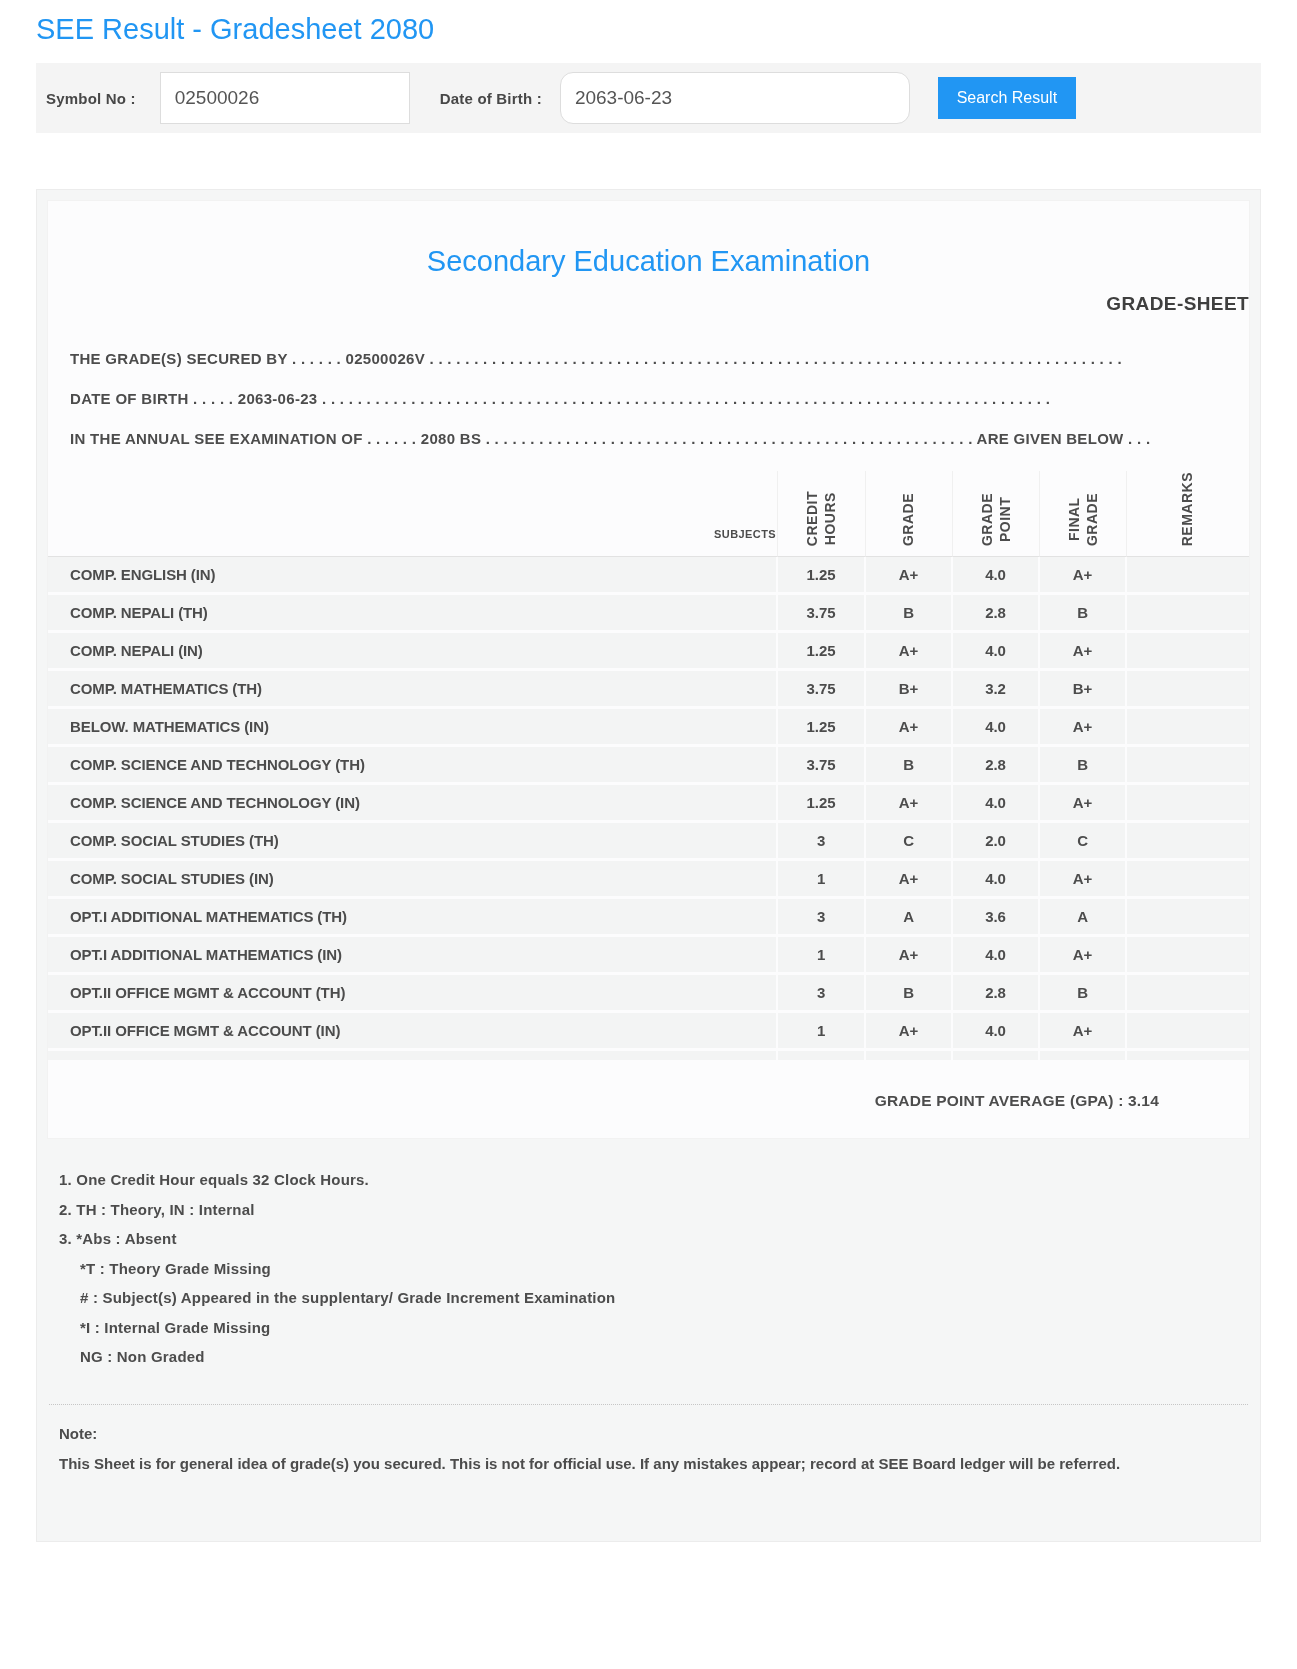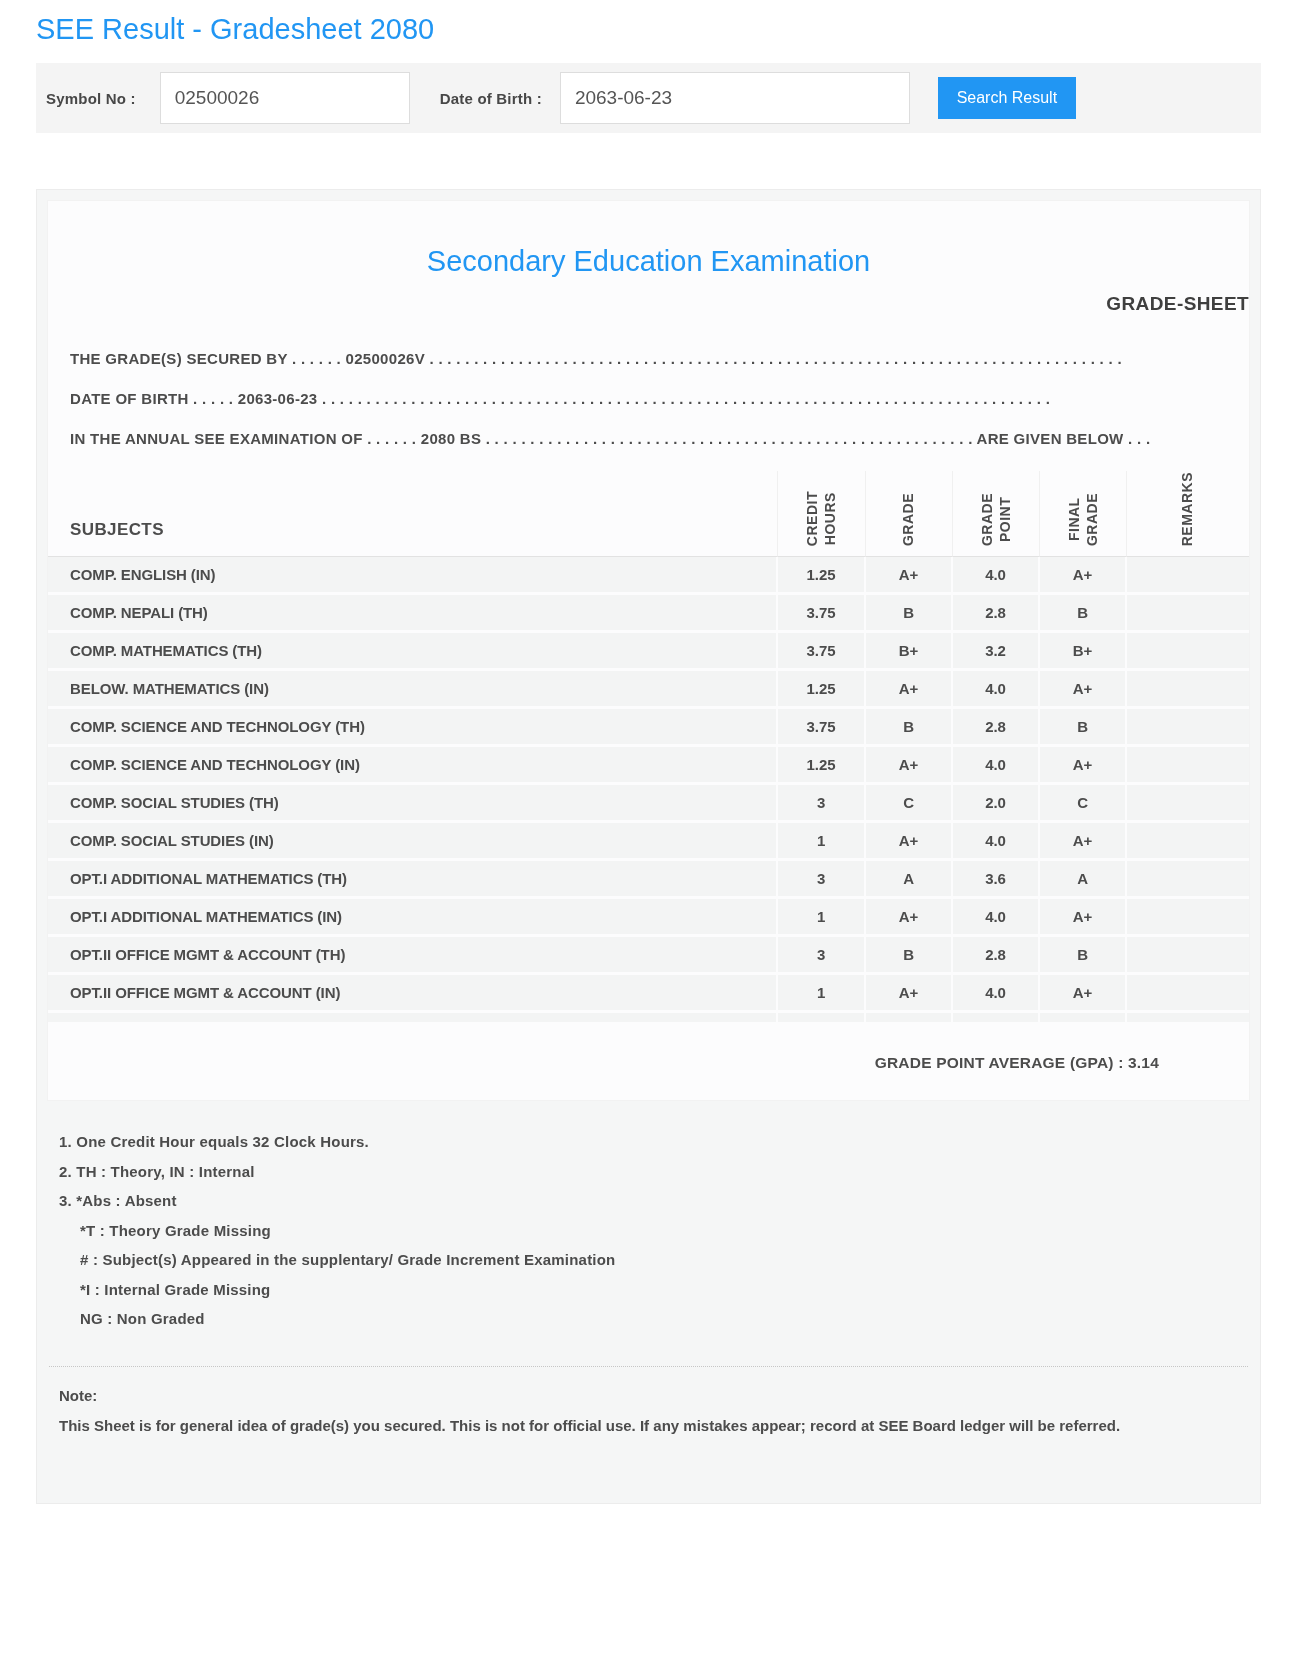--- a/index.html
+++ b/index.html
@@ -14,42 +14,42 @@
   .page{width:1297px;min-height:1669px;padding:0 36px;margin:0 auto;}
 
   .page-title{color:var(--accent);font-size:29px;font-weight:400;padding:13px 0 17px;}
 
   .search-bar{background:#f4f4f4;height:70px;display:flex;align-items:center;padding:0 10px;}
   .search-label{font-weight:700;font-size:15px;color:#474747;letter-spacing:.2px;}
   .search-input{height:52px;border:1px solid #ddd;background:#fff;font-size:19px;color:#555;
     padding:0 14px;font-family:inherit;outline:none;}
   .search-input.symbol{width:250px;margin-left:24px;}
   .search-label.lbl2{margin-left:30px;}
-  .search-input.dob{width:350px;margin-left:18px;}
+  .search-input.dob{width:350px;margin-left:18px;border-radius:13px;}
   .search-btn{margin-left:28px;width:138px;height:42px;background:var(--accent);color:#fff;
     border:none;font-size:16px;font-family:inherit;cursor:pointer;}
 
   .wrapper{margin-top:56px;margin-bottom:32px;background:var(--wrap);border:1px solid #ececec;
     padding:10px 10px 0;}
 
   .card{background:var(--card);border:1px solid #f2f2f2;padding-bottom:28px;}
   .card-heading{text-align:center;color:var(--accent);font-size:29px;font-weight:400;padding-top:44px;}
   .card-subheading{text-align:right;font-size:19px;font-weight:700;color:#3f3f3f;margin-top:15px;letter-spacing:.4px;}
 
   .info-lines{padding:24px 22px 0;}
   .info-line{font-size:15px;font-weight:700;line-height:40px;letter-spacing:.3px;
     white-space:nowrap;overflow:hidden;}
 
   table.grades{width:100%;border-collapse:separate;border-spacing:0;margin-top:12px;}
   col.c-sub{width:auto;} col.c-credit{width:88px;} col.c-grade{width:87px;}
   col.c-gpoint{width:87px;} col.c-final{width:87px;} col.c-remarks{width:122px;}
   thead th{vertical-align:bottom;border-bottom:1px solid #e2e2e2;border-right:1px solid #f0f0f0;
     height:86px;padding-bottom:6px;text-align:center;font-weight:700;color:var(--text);}
   thead th:last-child{border-right:none;}
-  thead th.th-sub{text-align:left;padding-left:22px;padding-bottom:16px;font-size:17px;letter-spacing:.4px;}
+  thead th.th-sub{text-align:right;padding-left:22px;padding-bottom:16px;font-size:11px;letter-spacing:.4px;}
   .vhead{display:inline-block;writing-mode:vertical-rl;transform:rotate(180deg);
     white-space:pre-line;font-size:14px;line-height:1.25;letter-spacing:.5px;}
   tbody td{background:var(--rowbg);height:38px;border-bottom:3px solid var(--card);
     border-right:2px solid var(--card);font-size:15px;font-weight:700;text-align:center;
     color:var(--text);letter-spacing:-.1px;}
   tbody td:first-child{text-align:left;padding-left:22px;}
   tbody td:last-child{border-right:none;}
   tbody tr.spacer td{height:9px;border-bottom:none;}
 
   .gpa{text-align:right;padding:32px 90px 0 0;font-size:15.5px;font-weight:700;letter-spacing:.2px;}
@@ -124,20 +124,28 @@
             </tr>
             <tr>
               <td>COMP. NEPALI (TH)</td>
               <td>3.75</td>
               <td>B</td>
               <td>2.8</td>
               <td>B</td>
               <td></td>
             </tr>
             <tr>
+              <td>COMP. NEPALI (IN)</td>
+              <td>1.25</td>
+              <td>A+</td>
+              <td>4.0</td>
+              <td>A+</td>
+              <td></td>
+            </tr>
+            <tr>
               <td>COMP. MATHEMATICS (TH)</td>
               <td>3.75</td>
               <td>B+</td>
               <td>3.2</td>
               <td>B+</td>
               <td></td>
             </tr>
             <tr>
               <td>BELOW. MATHEMATICS (IN)</td>
               <td>1.25</td>

